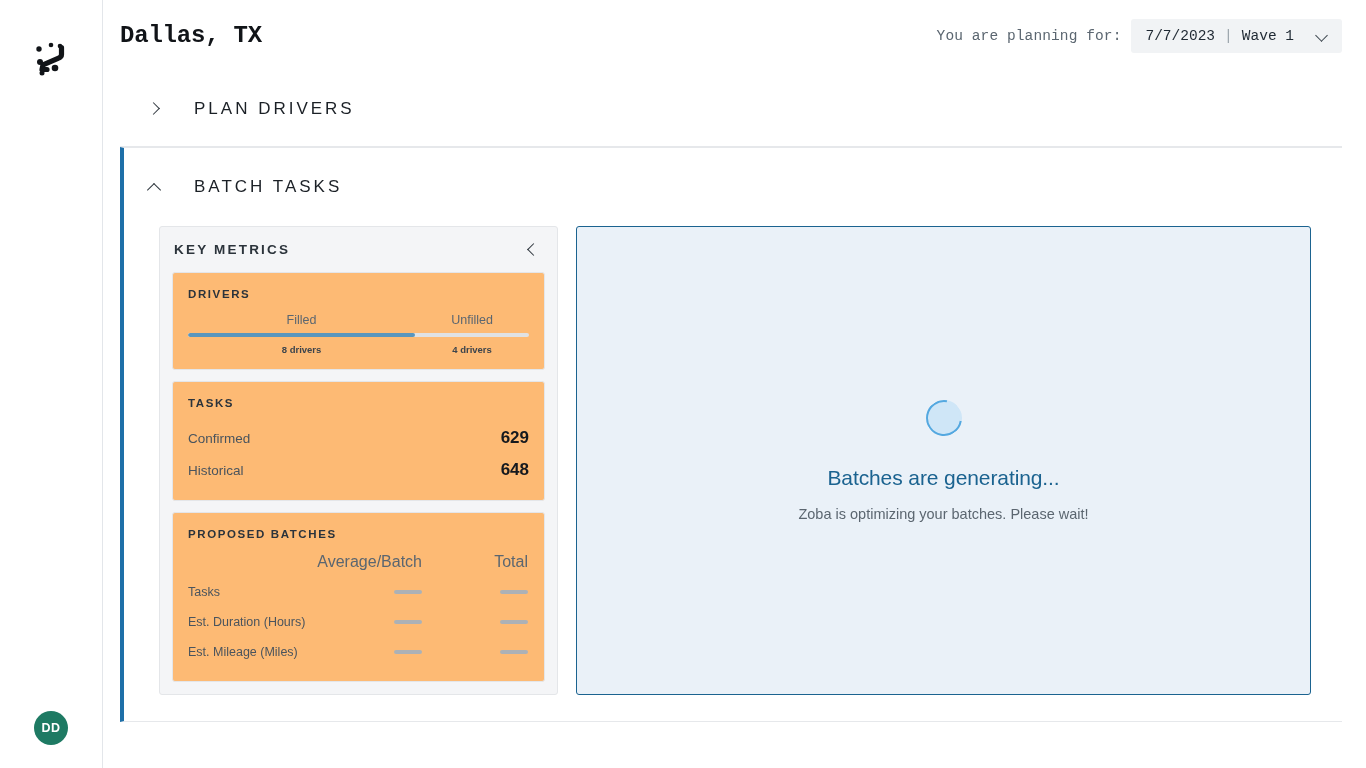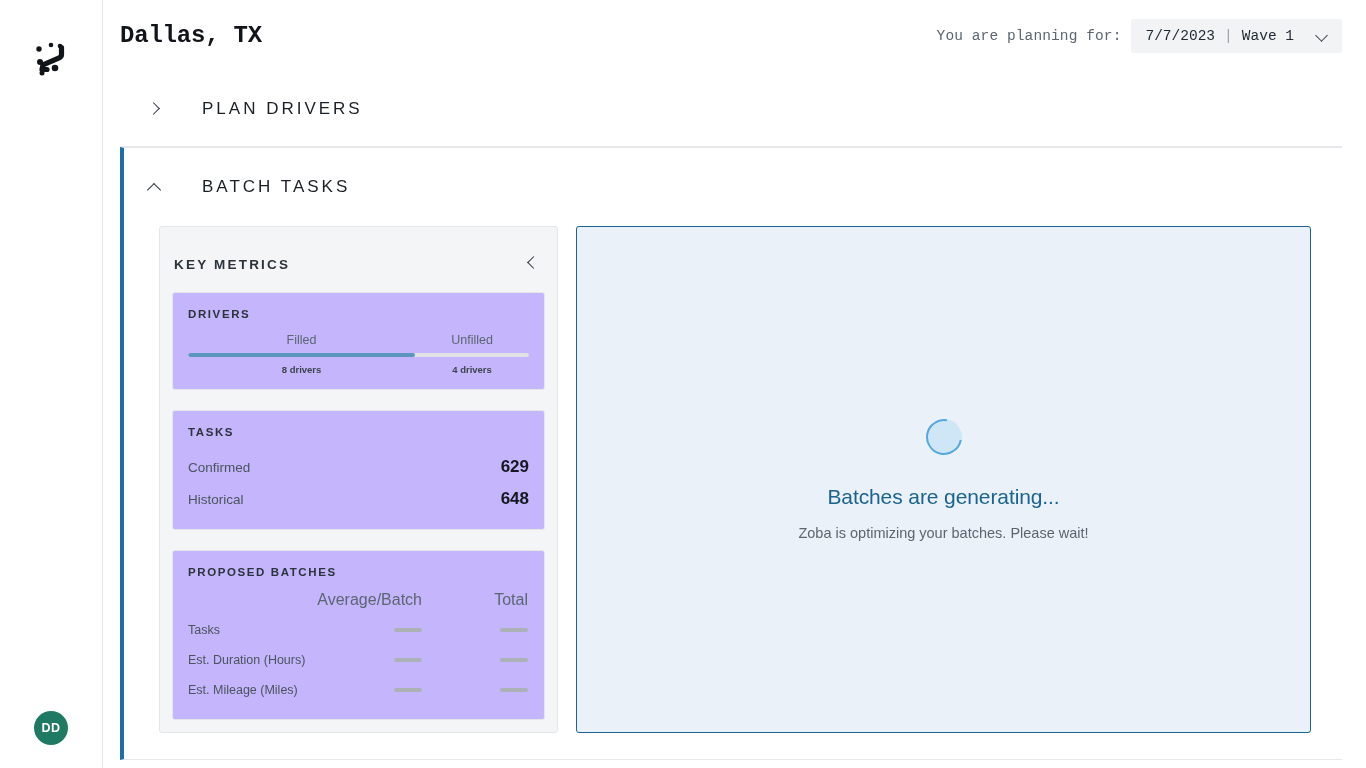--- a/index.html
+++ b/index.html
@@ -80,21 +80,21 @@
     position: relative;
     border-bottom: 1px solid #e6e8eb;
     background: #fff;
   }
   .section.active {
     border-left: 4px solid #1e6fa8;
     border-top: 1px solid #e6e8eb;
     margin-left: 0;
   }
   .section-head {
-    display: flex; align-items: center; gap: 16px;
+    display: flex; align-items: center; gap: 8px;
     height: 74px; padding-left: 26px; cursor: pointer;
   }
   .section.active .section-head { padding-left: 22px; height: 78px; }
   .section-title {
     font-size: 17px; font-weight: 500; letter-spacing: 3px;
     color: #1b2026; text-transform: uppercase;
   }
   .caret {
     width: 16px; height: 16px; position: relative; margin-right: 24px; flex: 0 0 16px;
   }
@@ -115,40 +115,40 @@
 
   
   .metrics-panel {
     width: 399px; flex: 0 0 399px;
     background: #f4f5f7;
     border: 1px solid #e4e6e9;
     border-radius: 3px;
     padding: 0 12px 12px 12px;
   }
   .metrics-head {
-    height: 45px; display: flex; align-items: flex-end;
+    height: 45px; display: flex; align-items: center;
     padding: 0 4px 0 2px;
   }
   .metrics-title {
     font-size: 13.5px; font-weight: 600; letter-spacing: 2.2px;
     color: #2b333b; text-transform: uppercase;
   }
   .collapse-btn {
     margin-left: auto; width: 18px; height: 18px; position: relative; cursor: pointer;
   }
   .collapse-btn::before {
     content:""; position:absolute; left:6px; top:4px;
     width:8px; height:8px;
     border-left: 1.9px solid #2b333b; border-bottom: 1.9px solid #2b333b;
     transform: rotate(45deg);
   }
 
   .card {
-    background: #c4b5fd; border: 1px solid #e4e6e9; border-radius: 3px;
-    margin-bottom: 11px; padding: 15px 15px 14px 15px; margin-top: 20px;
+    background: #fdba74; border: 1px solid #e4e6e9; border-radius: 3px;
+    margin-bottom: 11px; padding: 15px 15px 14px 15px;
   }
   .card:last-child { margin-bottom: 0; }
   .card-title {
     font-size: 11.5px; font-weight: 700; letter-spacing: 1.6px;
     color: #2b333b; text-transform: uppercase; margin-bottom: 13px;
   }
 
   
   .drv-labels { display: flex; font-size: 12.5px; color: #5b6670; margin-bottom: 6px; }
   .drv-lab-filled { flex: 0 0 66.6%; text-align: center; }

